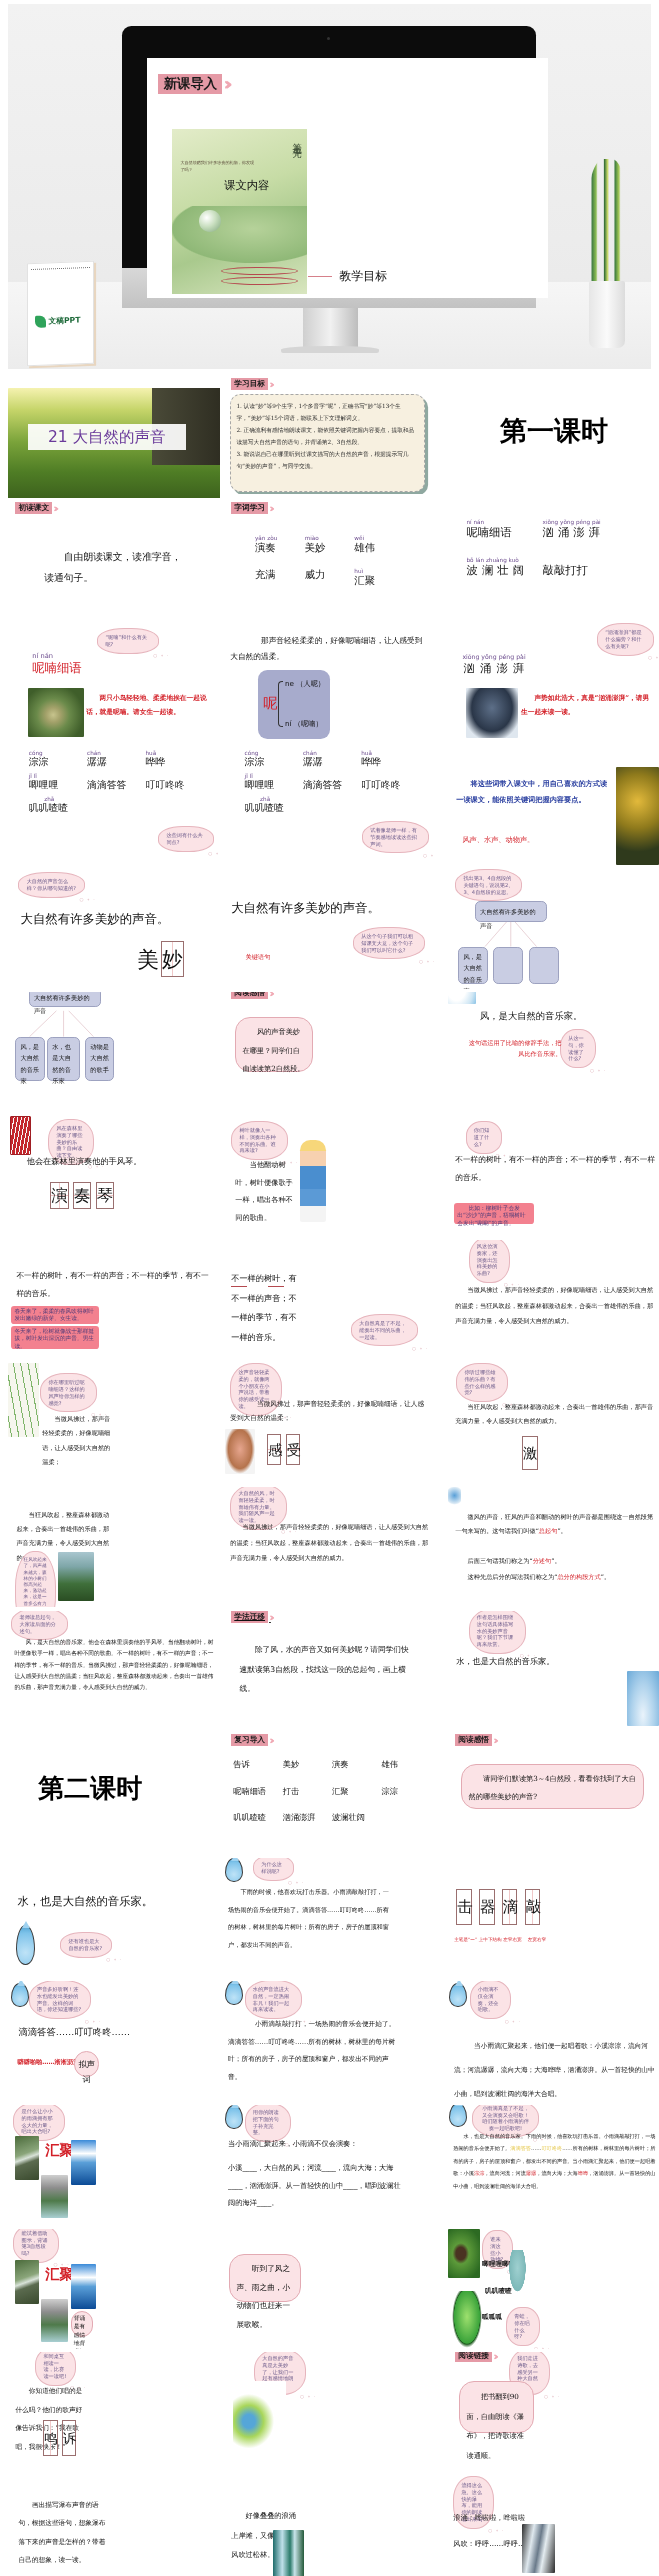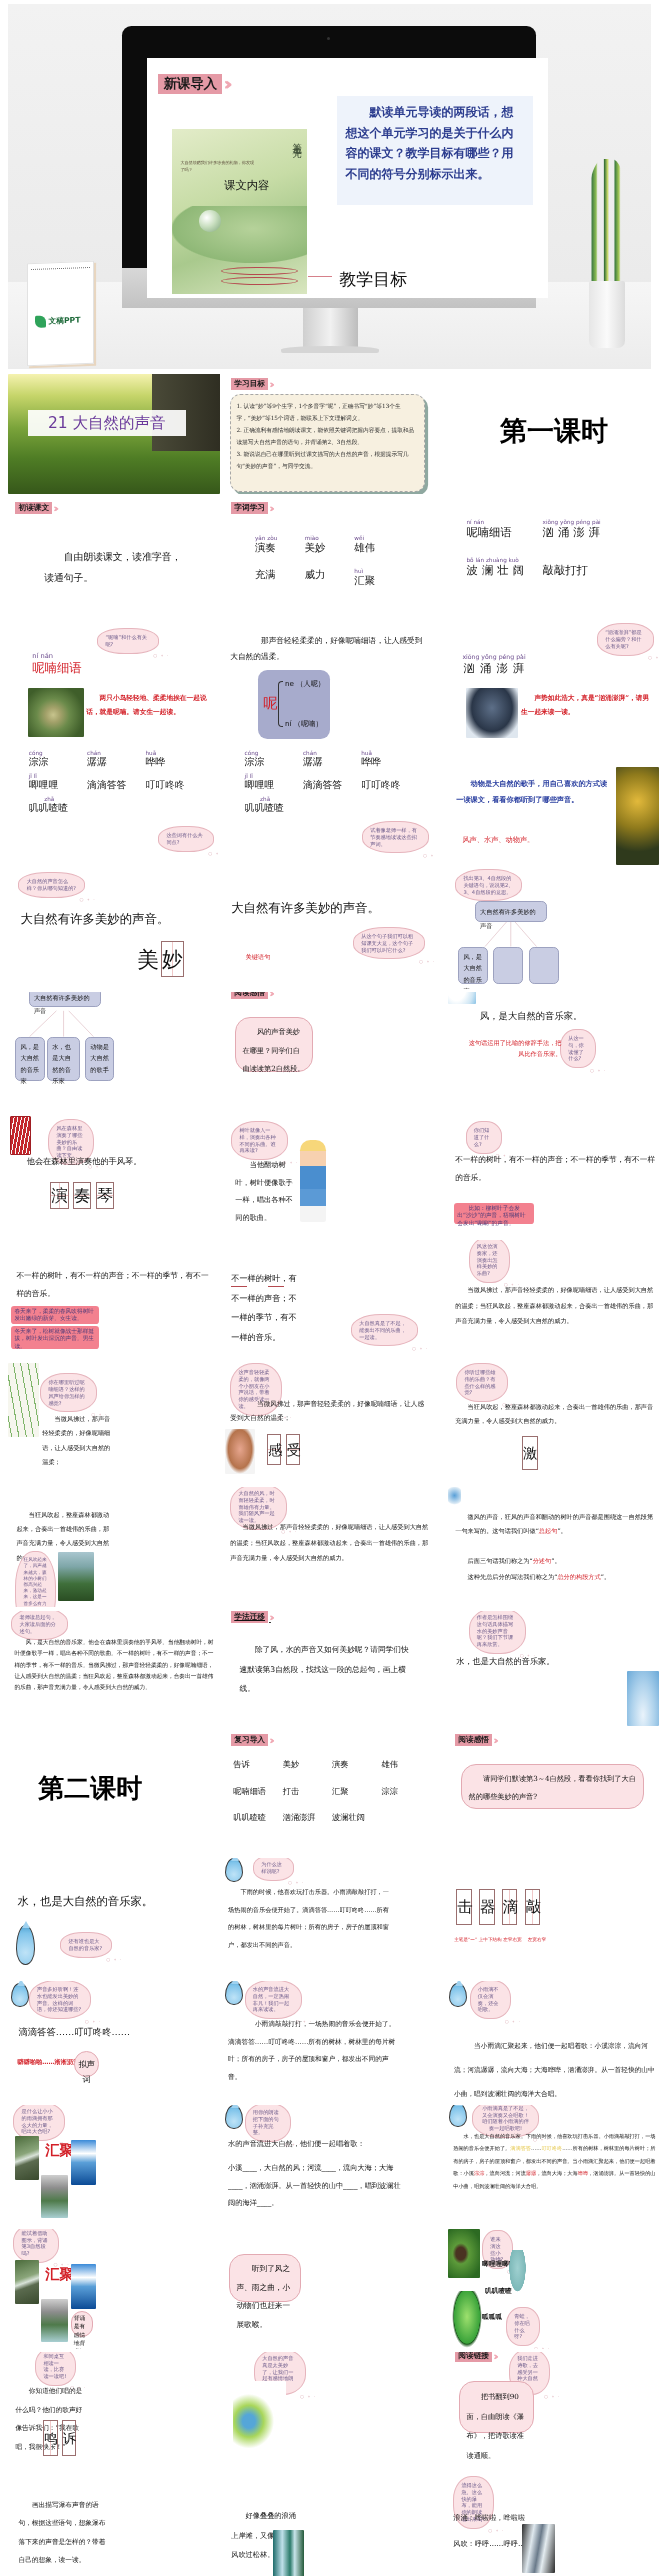--- a/index.html
+++ b/index.html
@@ -61,40 +61,37 @@
     <div style="position:absolute;left:25px;top:71px;width:135px;height:165px;background:linear-gradient(160deg,#e3ecc9,#c7dca6 40%,#a9c98d 65%,#d9e6c0);overflow:hidden;">
       <div style="position:absolute;left:0;top:77px;width:135px;height:57px;background:radial-gradient(ellipse at 60% 40%,#b6d29a,#8fb877 70%,transparent 72%);"></div>
       <div style="position:absolute;left:27px;top:81px;width:21.6px;height:21.6px;border-radius:50%;background:radial-gradient(circle at 35% 35%,#fff,#c9dfc0 45%,#7fa57c);"></div>
       <div style="position:absolute;right:4.1px;top:6.2px;writing-mode:vertical-rl;font-size:9.3px;color:#3d4d36;letter-spacing:2.1px;">第七单元</div>
       <div style="position:absolute;left:8.2px;top:30px;width:77px;font-size:4.1px;color:#5a4a3a;line-height:7.2px;">大自然馈赠我们许多珍贵的礼物，你发现了吗？</div>
       <div style="position:absolute;left:52px;top:49px;font-size:11.3px;color:#111;">课文内容</div>
       <div style="position:absolute;left:49px;top:138px;width:77px;height:8.2px;border:0.8px solid #b5494f;border-radius:50%;"></div>
       <div style="position:absolute;left:49px;top:148px;width:77px;height:8.2px;border:0.8px solid #b5494f;border-radius:50%;"></div>
     </div>
     <div style="position:absolute;left:161px;top:218px;width:24px;height:0.8px;background:#d6808a;"></div>
-    <div style="position:absolute;left:192px;top:210px;font-size:17px;color:#111;">教学目标</div>
-    <div style="position:absolute;left:190px;top:38px;width:196px;height:109px;background:#eef3fb;padding:6.2px 8.2px;">
-      <div style="font-size:12px;line-height:20.6px;color:#2c3d8f;text-indent:2em;font-weight:bold;">默读单元导读的两段话，想想这个单元学习的是关于什么内容的课文？教学目标有哪些？用不同的符号分别标示出来。</div>
-    </div>
+    <div style="position:absolute;left:192px;top:210px;font-size:12px;color:#111;">教学目标</div>
   </div>
 
   <div style="position:absolute;left:18.5px;top:258px;width:67px;height:103px;background:#fff;border:0.5px solid #e2e2e2;transform:skewY(-2deg);box-shadow:2.1px 2.1px 0 #e8d6c0;">
     <div style="height:5.2px;border-bottom:1px dotted #777;margin:1px 3.1px;"></div>
     <div style="position:absolute;left:7.2px;top:52px;display:flex;align-items:center;gap:2.1px;">
       <span style="display:inline-block;width:11.3px;height:12.4px;background:#2fa35a;border-radius:1.5px 6.2px 1.5px 6.2px;"></span>
       <span class="sans" style="font-size:7.7px;font-weight:bold;color:#1e6a3a;">文稿PPT</span>
     </div>
   </div>
   <div style="position:absolute;left:576px;top:155px;width:46px;height:196px;">
     <div style="position:absolute;left:3.1px;top:0;width:41px;height:134px;background:linear-gradient(90deg,transparent 10%,#3f7b43 12%,#8dbd54 22%,transparent 26%,transparent 40%,#2f6a35 42%,#c5d76a 50%,transparent 54%,transparent 66%,#3a7a3e 68%,#aacc5a 78%,transparent 82%);border-radius:40% 40% 0 0;"></div>
     <div style="position:absolute;left:5.2px;top:122px;width:36px;height:67px;background:linear-gradient(90deg,#e6e6e6,#fafafa 50%,#dcdcdc);border-radius:2.1px 2.1px 7.2px 7.2px;"></div>
   </div>
 </div>
 
-<div class="slide c0" style="top:374px;">
+<div class="slide c0" style="top:388px;">
   <div class="photo" style="left:0;top:0;width:212px;height:120px;background:linear-gradient(180deg,#f5f2b0 0%,#c6d56a 18%,#7aa33a 45%,#4f7d25 70%,#36571a 100%);"></div>
   <div style="position:absolute;left:144px;top:0;width:68px;height:77px;background:linear-gradient(90deg,#4a4a38,#2f2e22);"></div>
   <div style="position:absolute;left:19.6px;top:36px;width:158px;height:26px;background:rgba(255,255,255,0.92);display:flex;align-items:center;justify-content:center;">
     <span class="sans" style="font-size:15.5px;color:#6a3a9a;">21 大自然的声音</span>
   </div>
 </div>
 
 <div class="slide c1" style="top:374px;">
   <div class="tag">
       <span class="tag-label">学习目标</span>
@@ -262,21 +259,21 @@
     <div>
         <div class="pinyin" style="padding-left:15.5px;">zhā</div>
         <div style="font-size:9.8px;">叽叽喳喳</div>
       </div>
   </div>
   <div class="bubble" style="left:138px;top:76px;width:67px;">试着像老师一样，有节奏感地读读这些拟声词。</div>
 </div>
 
 <div class="slide c2" style="top:745px;">
 
-  <div class="txt blue" style="left:8.2px;top:31px;width:155px;font-size:7.2px;line-height:15.5px;text-indent:2em;font-weight:bold;">动物是大自然的歌手，用自己喜欢的方式读一读课文，看看你都听到了哪些声音。</div>
+  <div class="txt blue" style="left:8.2px;top:31px;width:155px;font-size:7.2px;line-height:15.5px;text-indent:2em;font-weight:bold;">将这些词带入课文中，用自己喜欢的方式读一读课文，能依照关键词把握内容要点。</div>
   <div class="txt red" style="left:14.4px;top:87px;font-size:7.2px;">风声、水声、动物声。</div>
   <div class="photo" style="left:168px;top:21.6px;width:43px;height:98px;background:radial-gradient(circle at 50% 35%,#e2b93b,#8f7a1c 40%,#2f3a1c 75%);"></div>
 </div>
 
 <div class="slide c0" style="top:869px;">
   <div class="bubble" style="left:10.3px;top:3.1px;width:67px;">大自然的声音怎么样？你从哪句知道的?</div>
   <div class="txt" style="left:12.4px;top:42px;font-size:12.4px;">大自然有许多美妙的声音。</div>
   <div style="position:absolute;left:129px;top:72px;display:flex;align-items:center;">
     <span style="font-size:21.6px;">美</span>
     <span class="gridchar" style="height:36px;line-height:35px;">妙</span>
@@ -514,21 +511,21 @@
   <div class="bubble" style="left:5.2px;top:-3.1px;width:52px;">是什么让小小的雨滴拥有那么大的力量，唱出大合唱?</div>
   <div class="photo" style="left:7.2px;top:31px;width:24px;height:44px;background:linear-gradient(160deg,#4a6a3a,#8aa57a 40%,#d8e2d8 50%,#5b6b4f 60%,#3a4a2e);"></div>
   <div class="red sans" style="position:absolute;left:37px;top:36px;font-size:14.4px;font-weight:bold;">汇聚</div>
   <div class="photo" style="left:33px;top:70px;width:27px;height:43px;background:linear-gradient(180deg,#cfcfcf 0,#8d8d8d 30%,#4e7a4a 60%,#a9cfd2);"></div>
   <div class="photo" style="left:63px;top:35px;width:25px;height:45px;background:linear-gradient(180deg,#3a8ad8 0,#ffffff 30%,#5a9fd8 50%,#0c4b96);"></div>
 </div>
 
 <div class="slide c1" style="top:2105px;">
   <div class="drop" style="left:1px;top:0;"></div>
   <div class="bubble" style="left:20.6px;top:-2.1px;width:46px;">用你的朗读把下面的句子补充完整。</div>
-  <div class="txt sans" style="left:4.1px;top:31px;width:175px;font-size:7.2px;">水的声音流进大自然，他们便一起唱着歌：</div>
+  <div class="txt sans" style="left:4.1px;top:31px;width:175px;font-size:7.2px;">当小雨滴汇聚起来，小雨滴不仅会演奏：</div>
   <div class="txt sans" style="left:4.1px;top:54px;width:175px;font-size:7.2px;line-height:17.5px;">小溪____，大自然的风；河流____，流向大海；大海____，汹涌澎湃。从一首轻快的山中____，唱到波澜壮阔的海洋____。</div>
 </div>
 
 <div class="slide c2" style="top:2105px;">
   <div class="drop" style="left:1px;top:-2.1px;"></div>
   <div class="bubble" style="left:24px;top:-6.2px;width:67px;text-align:center;">小雨滴真是了不起，又会演奏又会唱歌！咱们随着小雨滴的伴奏一起唱歌吧!</div>
   <div class="txt" style="left:5.2px;top:25px;width:204px;font-size:5.2px;line-height:12.4px;text-indent:2em;"><span>水，也是大自然的音乐家。下雨的时候，他喜欢玩打击乐器。小雨滴敲敲打打，一场热闹的音乐会便开始了。</span><span style="color:#e6c84c;">滴滴答答</span><span>……</span><span style="color:#e6c84c;">叮叮咚咚</span><span>……所有的树林，树林里的每片树叶；所有的房子，房子的屋顶和窗户，都发出不同的声音。当小雨滴汇聚起来，他们便一起唱着歌：小溪</span><span class="red">淙淙</span><span>，流向河流；河流</span><span class="red">潺潺</span><span>，流向大海；大海</span><span class="red">哗哗</span><span>，汹涌澎湃。从一首轻快的山中小曲，唱到波澜壮阔的海洋大合唱。</span></div>
 </div>
 
 <div class="slide c0" style="top:2229px;">

